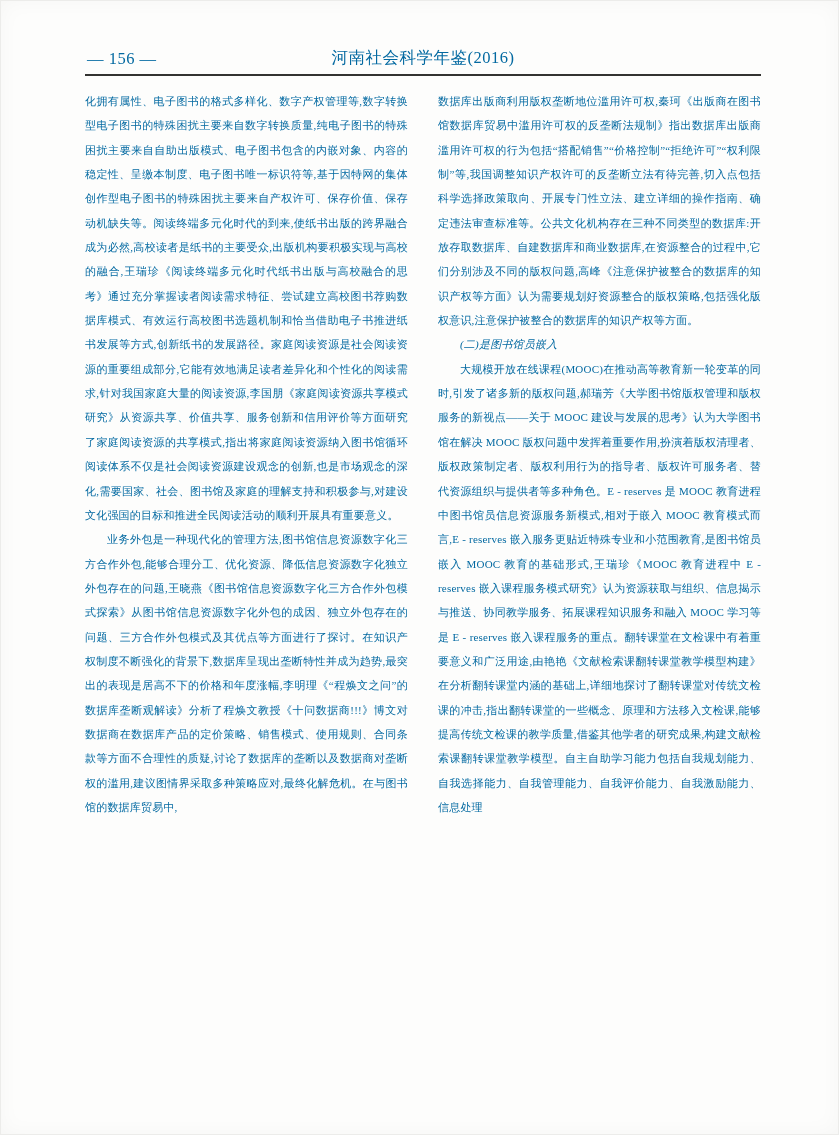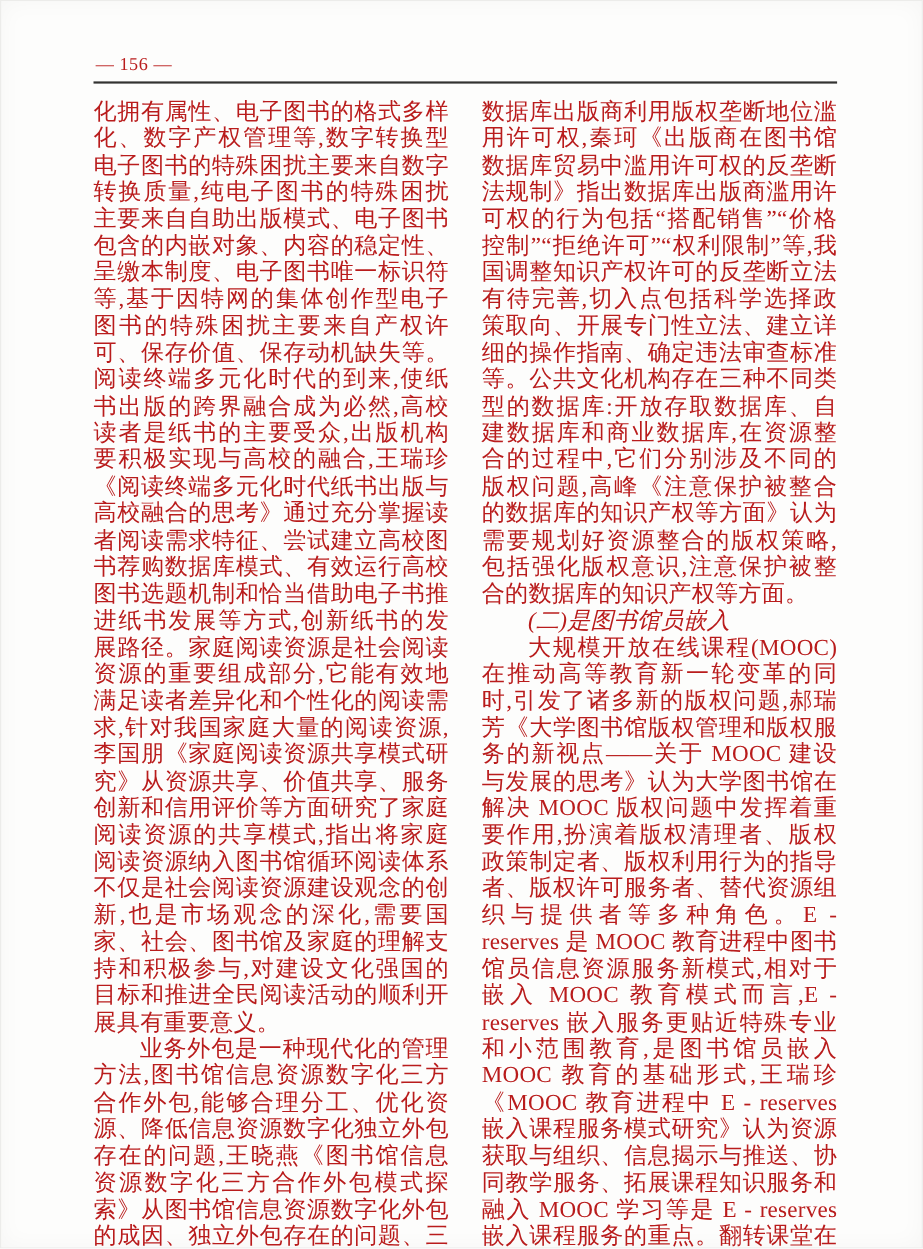--- a/index.html
+++ b/index.html
@@ -9,21 +9,21 @@
   }
   .page {
     position: relative;
     width: 839px;
     height: 1135px;
     margin: 0 auto;
     background: #fdfdfc;
     box-shadow: inset 0 0 0 1px #ececea, inset 0 0 22px rgba(0,0,0,0.035);
     overflow: hidden;
     font-family: "Liberation Serif", "DejaVu Serif", serif;
-    color: #b91c1c;
+    color: #0369a1;
     box-sizing: border-box;
   }
   .page-header {
     position: relative;
     margin: 0 78px 0 85px;
     padding-top: 48px;
     height: 26px;
     font-size: 16.5px;
     letter-spacing: 0.5px;
     border-bottom: 2px solid #333331;
@@ -46,21 +46,21 @@
     display: flex;
     margin: 13px 78px 0 85px;
     gap: 30px;
   }
   .column {
     flex: 1 1 0;
     min-width: 0;
   }
   .column p {
     margin: 0;
-    font-size: 21px;
+    font-size: 11px;
     line-height: 24.35px;
     text-align: justify;
     text-justify: inter-ideograph;
     letter-spacing: 0.2px;
   }
   .column p.indent {
     text-indent: 2em;
   }
   .section-heading {
     margin: 0;
@@ -71,20 +71,21 @@
     letter-spacing: 1px;
   }
 </style>
 </head>
 <body>
 
 <div class="page">
 
   <div class="page-header">
     <span class="page-number">— 156 —</span>
+    <span class="page-title">河南社会科学年鉴(2016)</span>
   </div>
 
   <div class="content">
 
     <div class="column">
       <p>化拥有属性、电子图书的格式多样化、数字产权管理等,数字转换型电子图书的特殊困扰主要来自数字转换质量,纯电子图书的特殊困扰主要来自自助出版模式、电子图书包含的内嵌对象、内容的稳定性、呈缴本制度、电子图书唯一标识符等,基于因特网的集体创作型电子图书的特殊困扰主要来自产权许可、保存价值、保存动机缺失等。阅读终端多元化时代的到来,使纸书出版的跨界融合成为必然,高校读者是纸书的主要受众,出版机构要积极实现与高校的融合,王瑞珍《阅读终端多元化时代纸书出版与高校融合的思考》通过充分掌握读者阅读需求特征、尝试建立高校图书荐购数据库模式、有效运行高校图书选题机制和恰当借助电子书推进纸书发展等方式,创新纸书的发展路径。家庭阅读资源是社会阅读资源的重要组成部分,它能有效地满足读者差异化和个性化的阅读需求,针对我国家庭大量的阅读资源,李国朋《家庭阅读资源共享模式研究》从资源共享、价值共享、服务创新和信用评价等方面研究了家庭阅读资源的共享模式,指出将家庭阅读资源纳入图书馆循环阅读体系不仅是社会阅读资源建设观念的创新,也是市场观念的深化,需要国家、社会、图书馆及家庭的理解支持和积极参与,对建设文化强国的目标和推进全民阅读活动的顺利开展具有重要意义。</p>
       <p class="indent">业务外包是一种现代化的管理方法,图书馆信息资源数字化三方合作外包,能够合理分工、优化资源、降低信息资源数字化独立外包存在的问题,王晓燕《图书馆信息资源数字化三方合作外包模式探索》从图书馆信息资源数字化外包的成因、独立外包存在的问题、三方合作外包模式及其优点等方面进行了探讨。在知识产权制度不断强化的背景下,数据库呈现出垄断特性并成为趋势,最突出的表现是居高不下的价格和年度涨幅,李明理《“程焕文之问”的数据库垄断观解读》分析了程焕文教授《十问数据商!!!》博文对数据商在数据库产品的定价策略、销售模式、使用规则、合同条款等方面不合理性的质疑,讨论了数据库的垄断以及数据商对垄断权的滥用,建议图情界采取多种策略应对,最终化解危机。在与图书馆的数据库贸易中,</p>
     </div>
 
     <div class="column">

